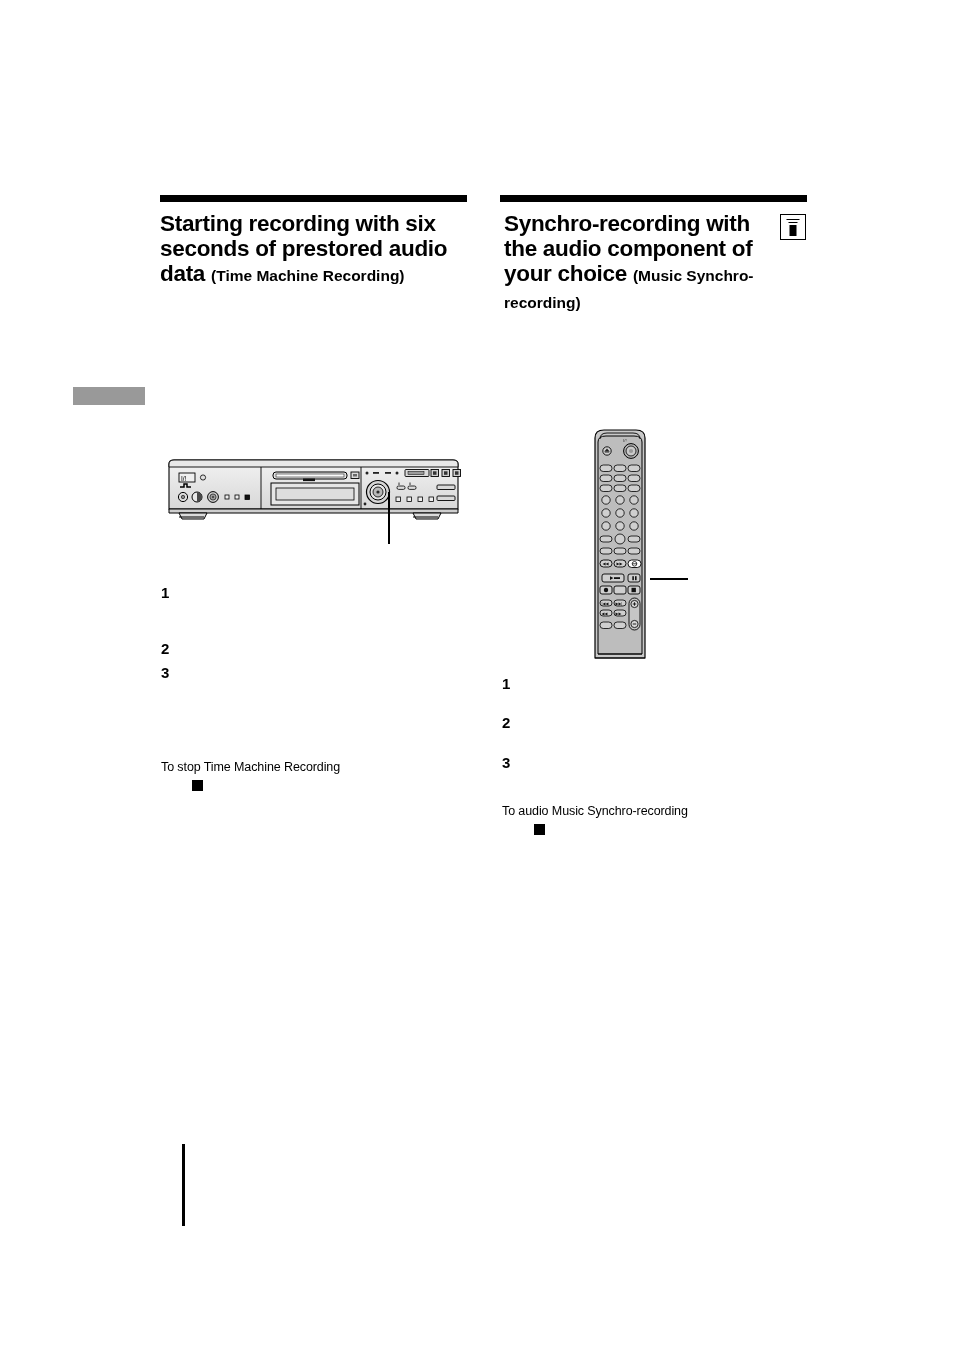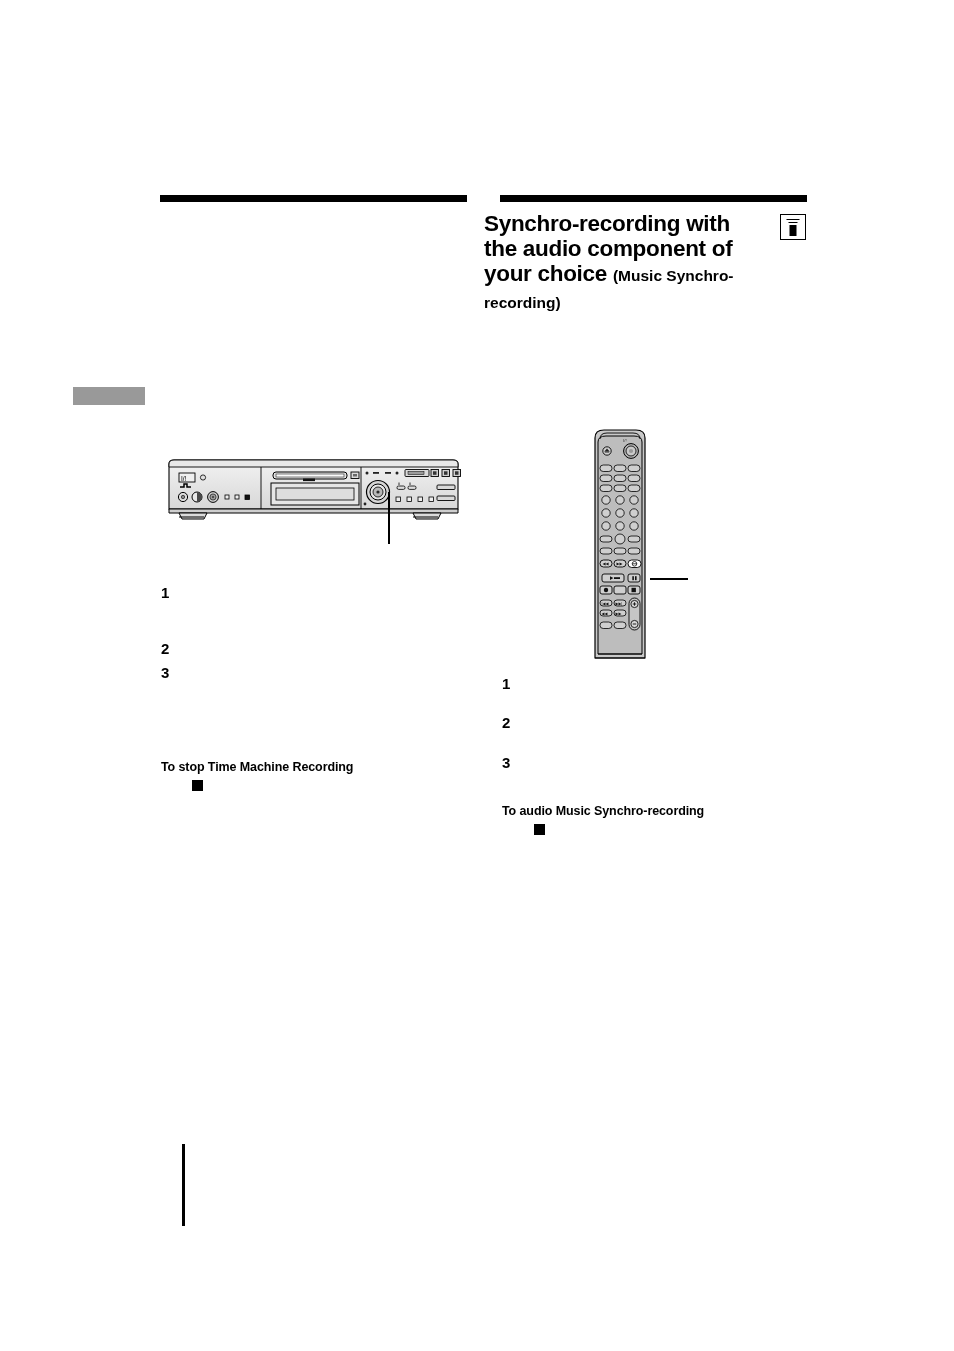--- a/index.html
+++ b/index.html
@@ -26,21 +26,21 @@
   .remote-icon .w2{top:6.5px;width:9px;height:1.6px;}
   .remote-icon .w3{top:9.5px;width:5px;height:1.6px;}
 
   
   .chapter-tab{position:absolute;background:#999;}
 
   
   .stepnum{position:absolute;font-weight:bold;font-size:15px;color:#000;}
 
   
-  .subhead{position:absolute;font-weight:bold;font-size:12.5px;color:#000;
+  .subhead{position:absolute;font-weight:normal;font-size:12.5px;color:#000;
            letter-spacing:-0.1px;}
   .stopsquare{position:absolute;width:11px;height:11px;background:#000;}
 
   
   .vrule{position:absolute;width:2.5px;background:#000;}
 
   
   .deck{position:absolute;left:165px;top:459px;width:296px;height:66px;}
   .deck svg{display:block;}
 
@@ -53,20 +53,24 @@
 </style>
 </head>
 <body>
 
 <div class="page">
 
   <div class="chapter-tab" style="left:73px;top:387px;width:72px;height:18px;"></div>
 
   <div class="rule" style="left:160px;top:195px;width:307px;"></div>
 
+  <div class="heading" style="left:160px;top:211px;width:312px;">
+    <span>Starting recording with six seconds of prestored audio data</span>
+    <span class="sub">(Time Machine Recording)</span>
+  </div>
 
   <div class="deck">
     <svg width="296" height="66" viewBox="0 0 296 66" xmlns="http://www.w3.org/2000/svg">
       <defs>
         <linearGradient id="gfront" x1="0" y1="0" x2="0" y2="1">
           <stop offset="0" stop-color="#f2f2f2"></stop>
           <stop offset="1" stop-color="#d8d8d8"></stop>
         </linearGradient>
       </defs>
 
@@ -147,21 +151,21 @@
 
   <div class="stepnum" style="left:161px;top:584px;">1</div>
   <div class="stepnum" style="left:161px;top:640px;">2</div>
   <div class="stepnum" style="left:161px;top:664px;">3</div>
 
   <div class="subhead" style="left:161px;top:760px;">To stop Time Machine Recording</div>
   <div class="stopsquare" style="left:192px;top:780px;"></div>
 
   <div class="rule" style="left:500px;top:195px;width:307px;"></div>
 
-  <div class="heading" style="left:484px;top:211px;width:276px;">
+  <div class="heading" style="left:504px;top:211px;width:276px;">
     <span>Synchro-recording with the audio component of your choice</span>
     <span class="sub">(Music Synchro-recording)</span>
   </div>
 
   <div class="remote-icon" style="left:780px;top:214px;">
     <span class="ri-w w1"></span>
     <span class="ri-w w2"></span>
     <span class="ri-w w3"></span>
     <span class="ri-body"></span>
   </div>

